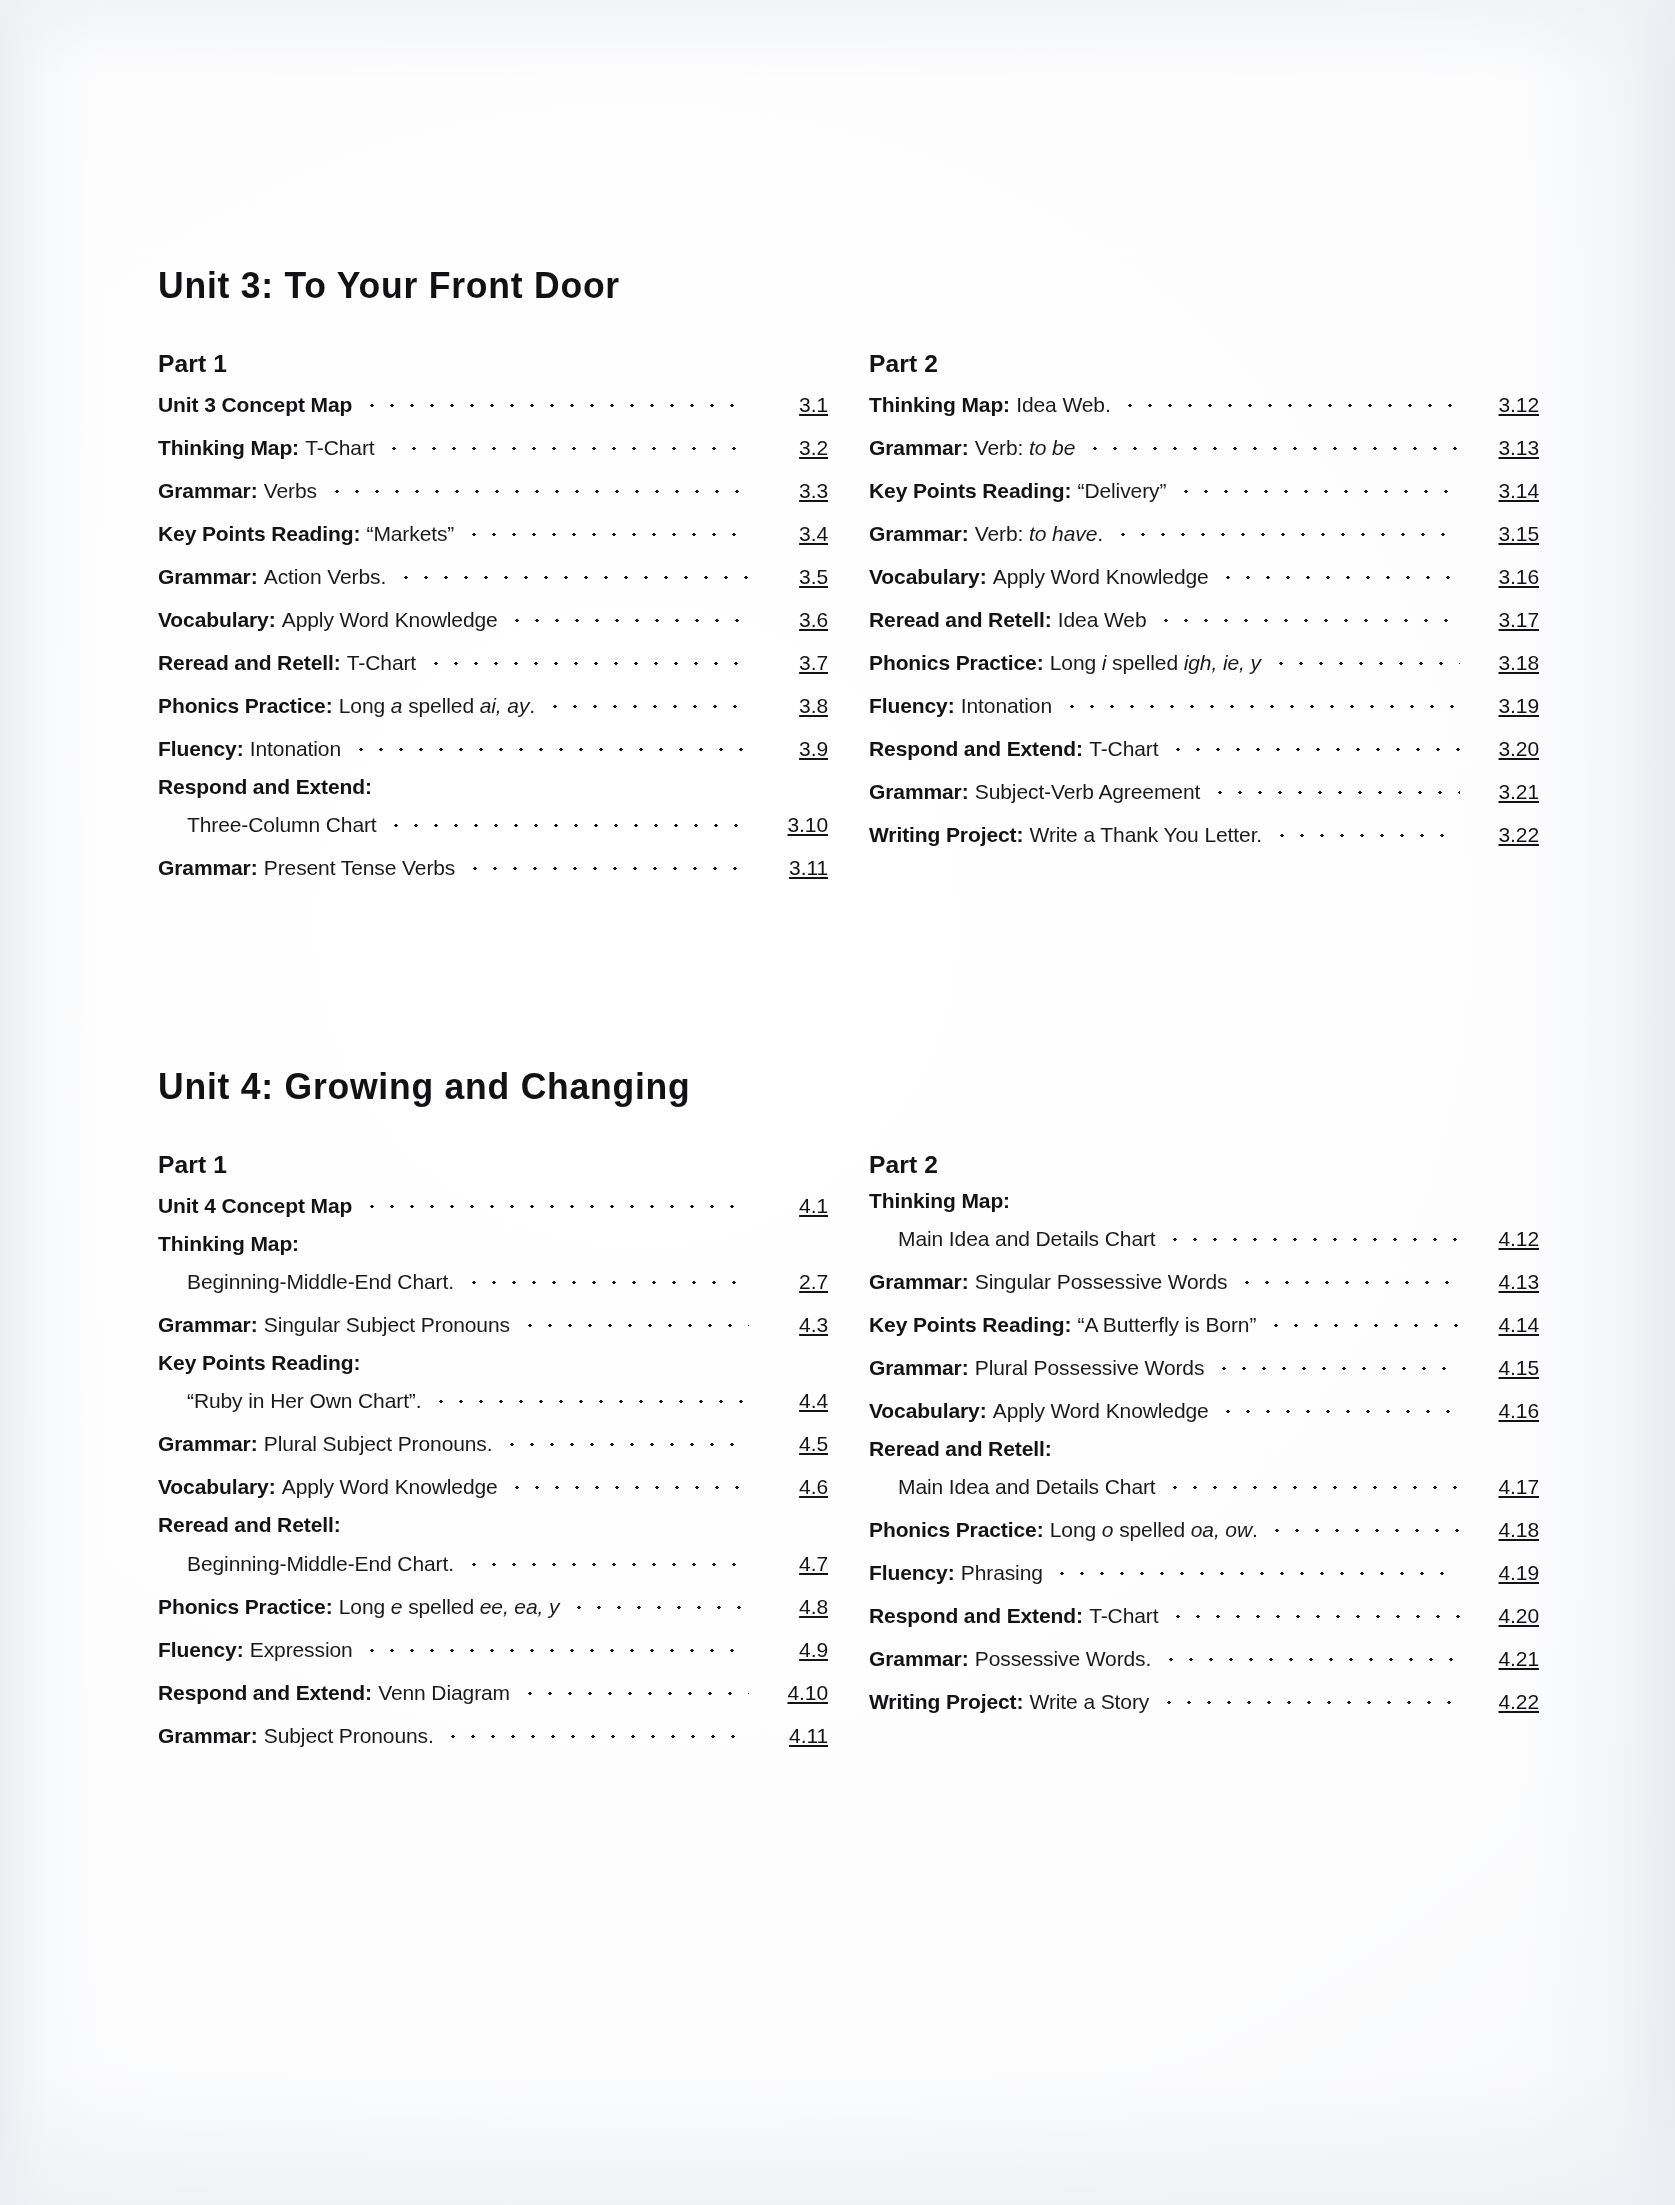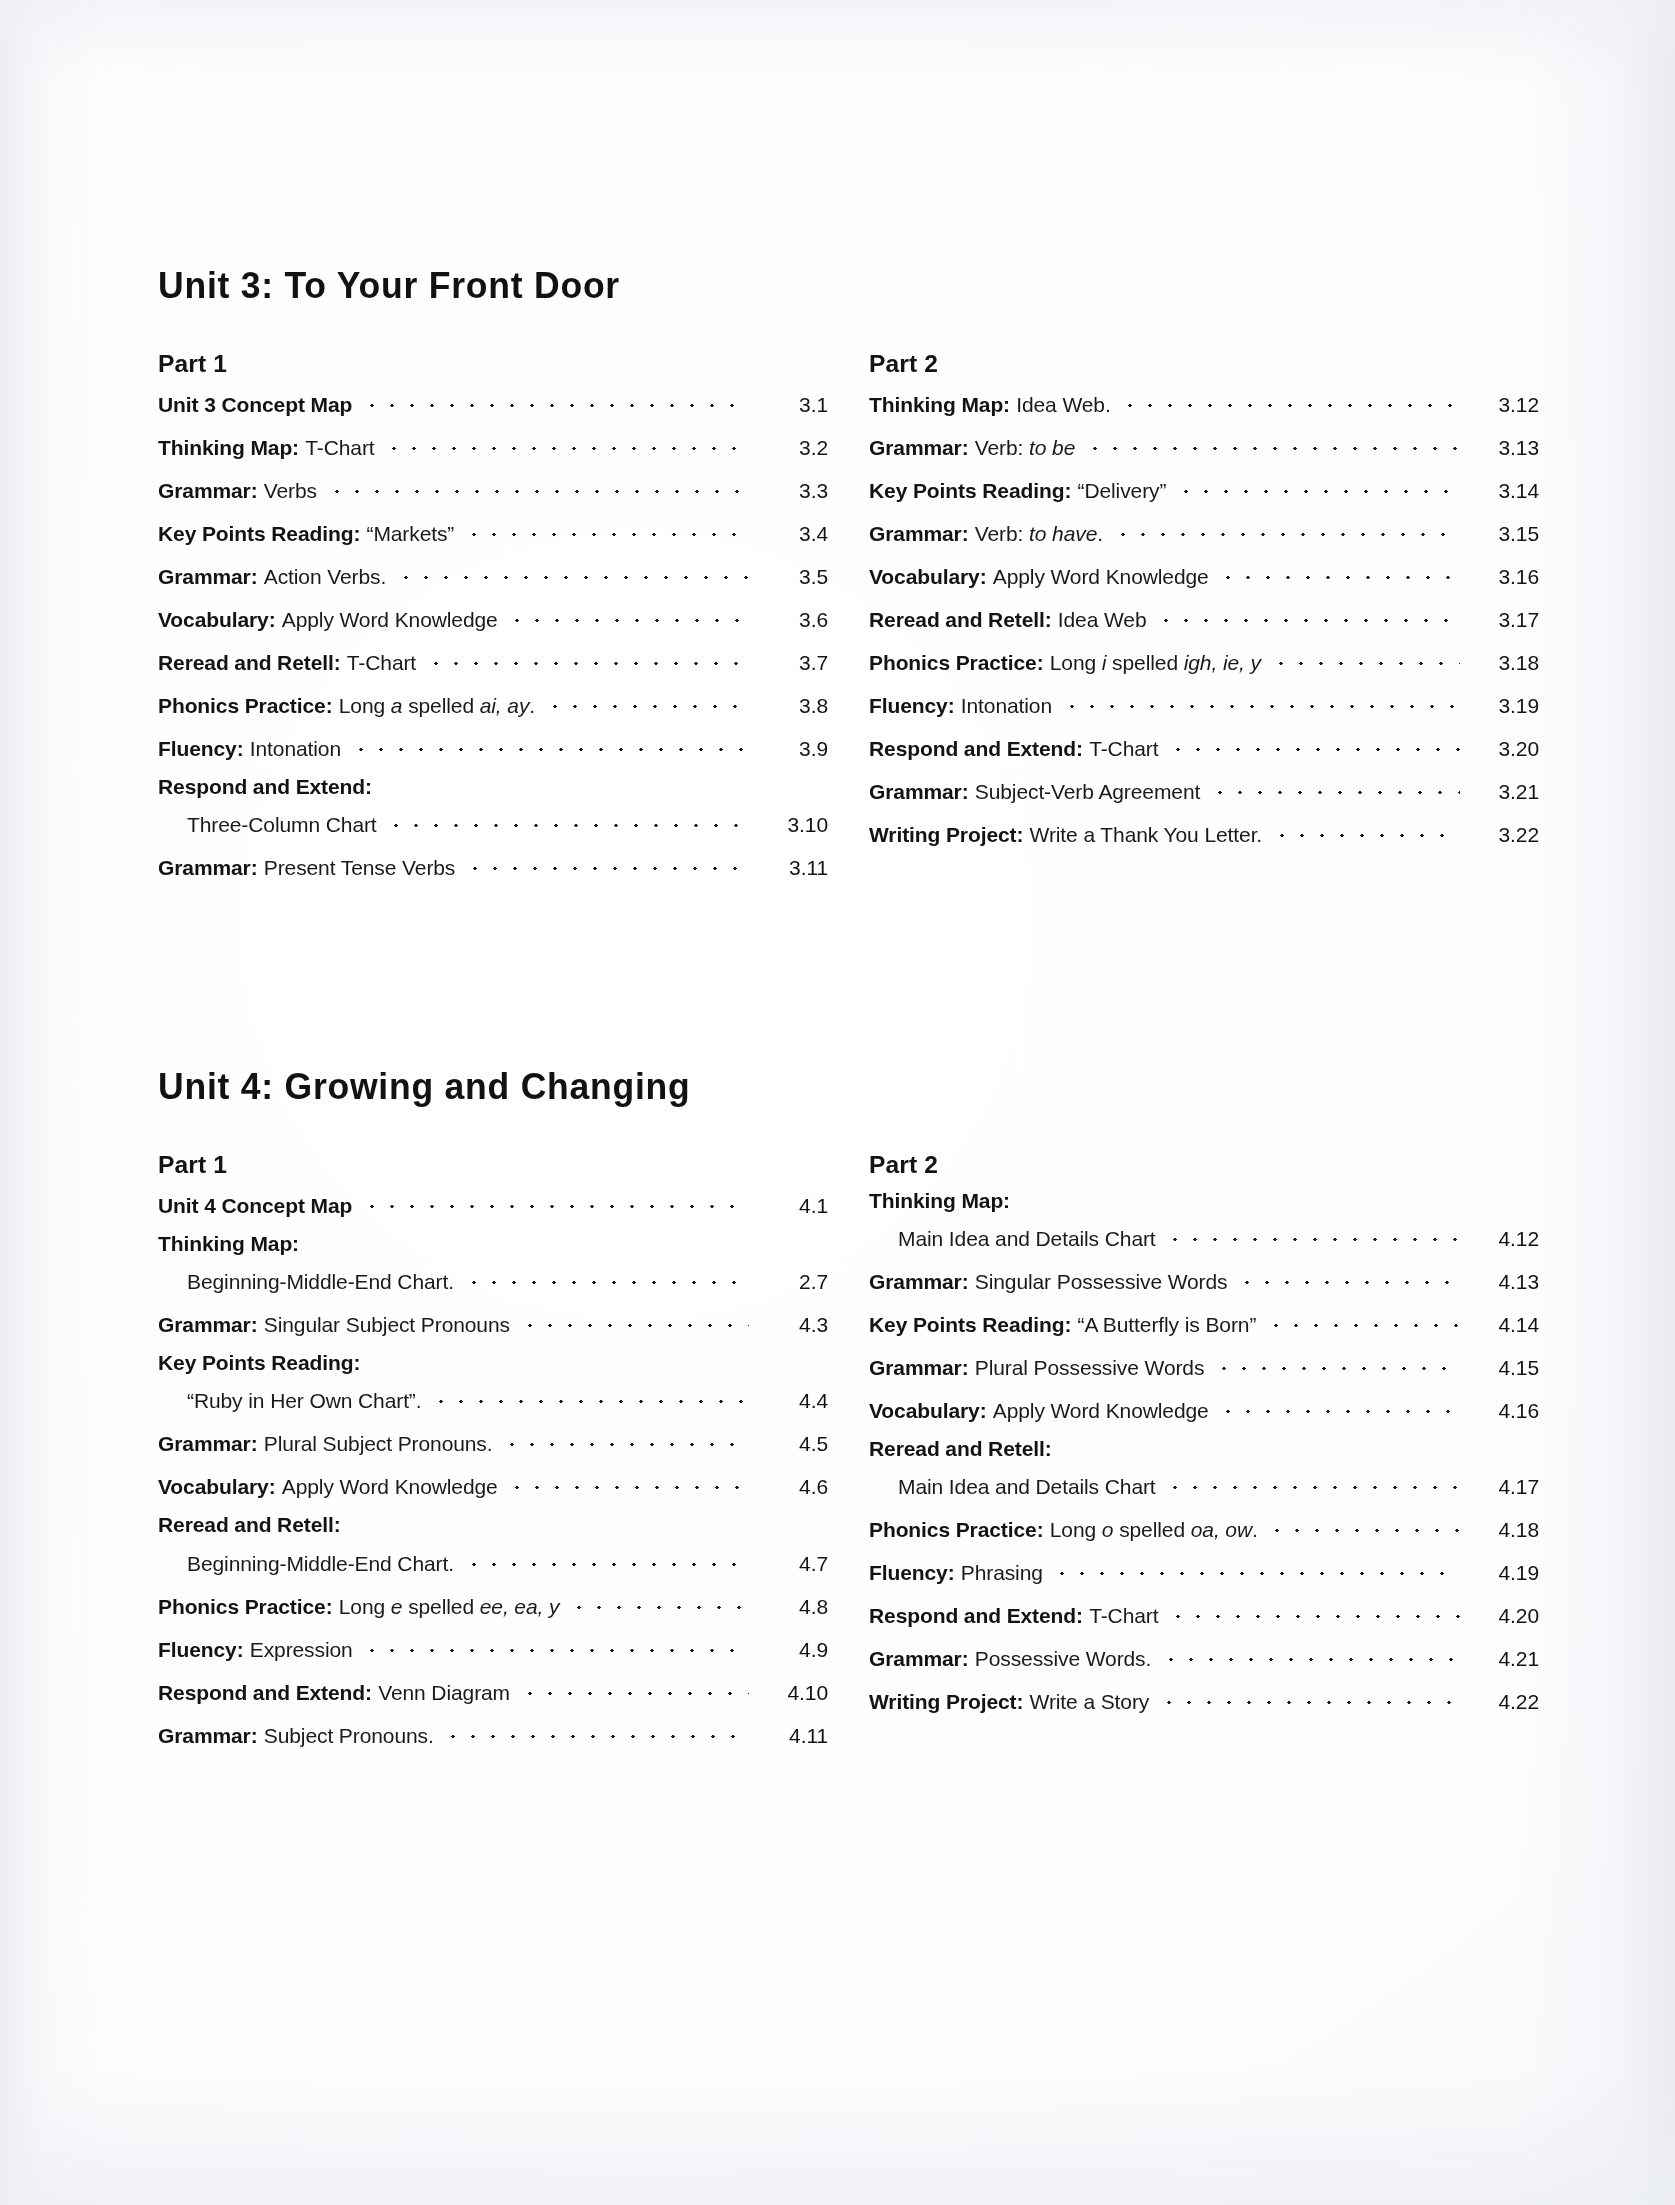--- a/index.html
+++ b/index.html
@@ -138,20 +138,21 @@
     background-repeat: repeat-x;
     background-position: 0 0;
   }
 
   .entry-page {
     font-weight: 400;
     color: #131315;
     text-align: right;
     min-width: 71px;
     letter-spacing: -0.1px;
+    text-decoration: underline;
   }
 </style>
 </head>
 <body>
 
 <div class="page-scan"></div>
 <div class="scan-edge-left"></div>
 <div class="scan-edge-right"></div>
 <div class="scan-edge-top"></div>
 <div class="scan-edge-bottom"></div>

